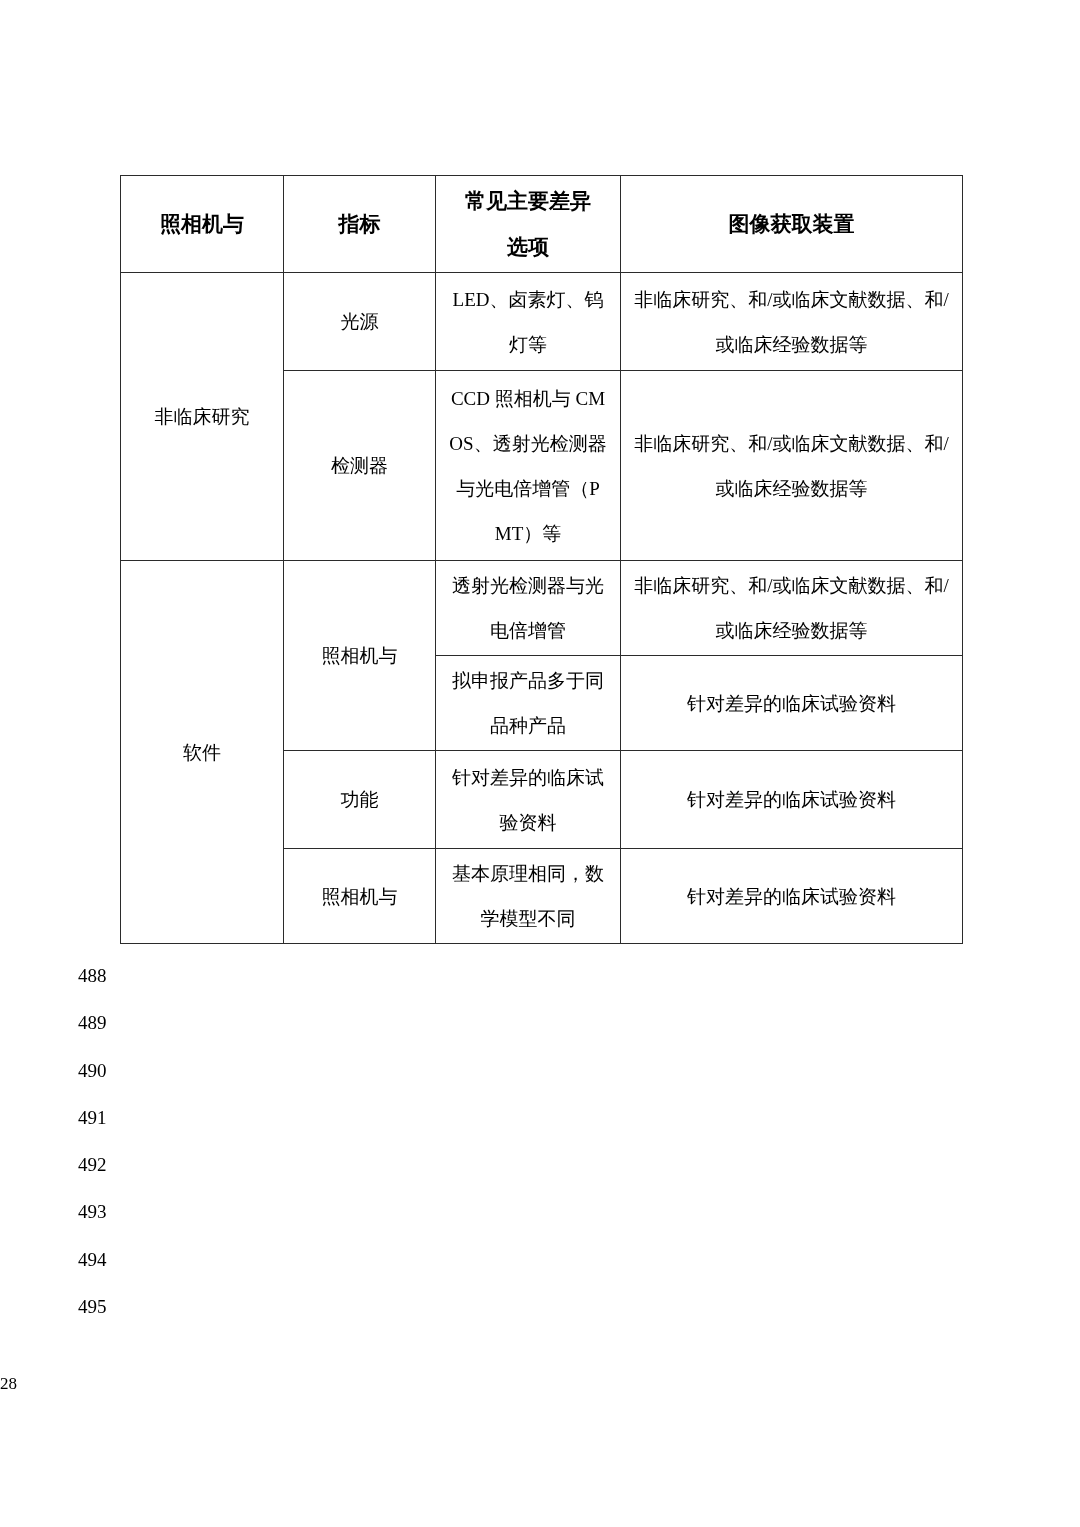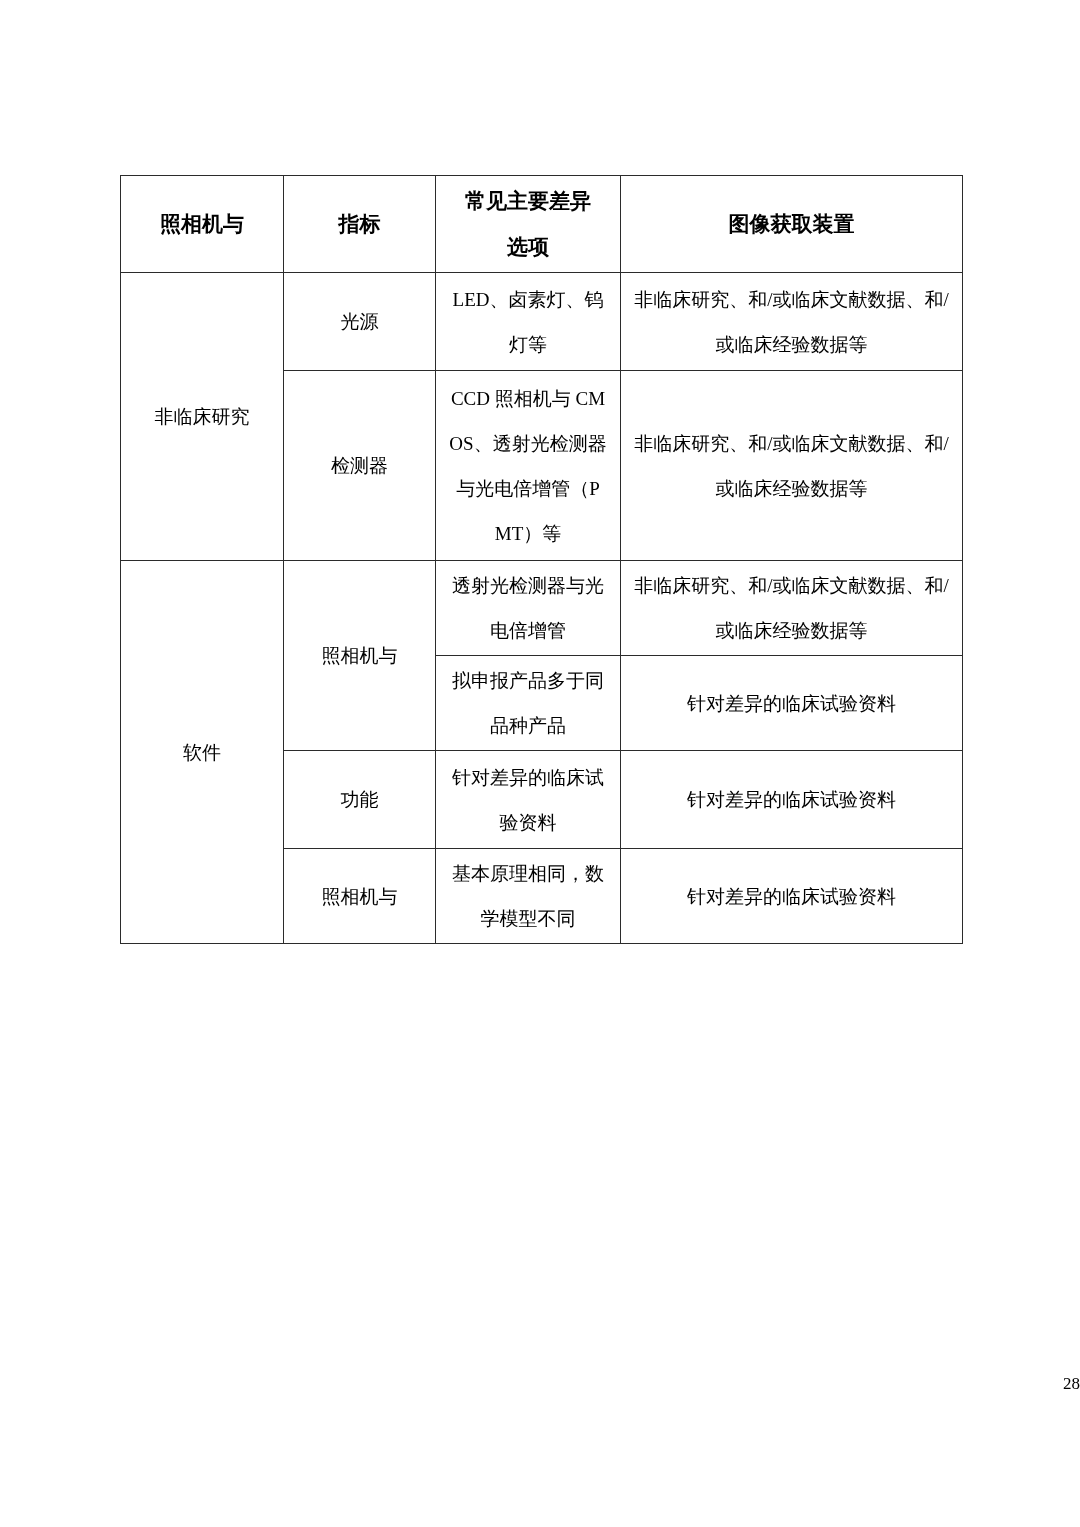--- a/index.html
+++ b/index.html
@@ -58,21 +58,21 @@
   }
   .line-numbers .ln {
     height: 47.3px;
     line-height: 47.3px;
   }
   .page-number {
     position: absolute;
     left: 0;
     top: 1374px;
     width: 100%;
-    text-align: right;
+    text-align: left;
     font-size: 17px;
     font-family: "Liberation Serif", "DejaVu Serif", serif;
   }
 </style>
 </head>
 <body>
 
 <div class="page">
 
   <table class="doc-table">
@@ -125,16 +125,26 @@
       </tr>
 
       <tr class="row-6">
         <td>照相机与</td>
         <td>基本原理相同，数学模型不同</td>
         <td>针对差异的临床试验资料</td>
       </tr>
     </tbody>
   </table>
 
+  <div class="line-numbers">
+    <div class="ln">488</div>
+    <div class="ln">489</div>
+    <div class="ln">490</div>
+    <div class="ln">491</div>
+    <div class="ln">492</div>
+    <div class="ln">493</div>
+    <div class="ln">494</div>
+    <div class="ln">495</div>
+  </div>
 
   <div class="page-number">28</div>
 
 </div>
 
 </body></html>

